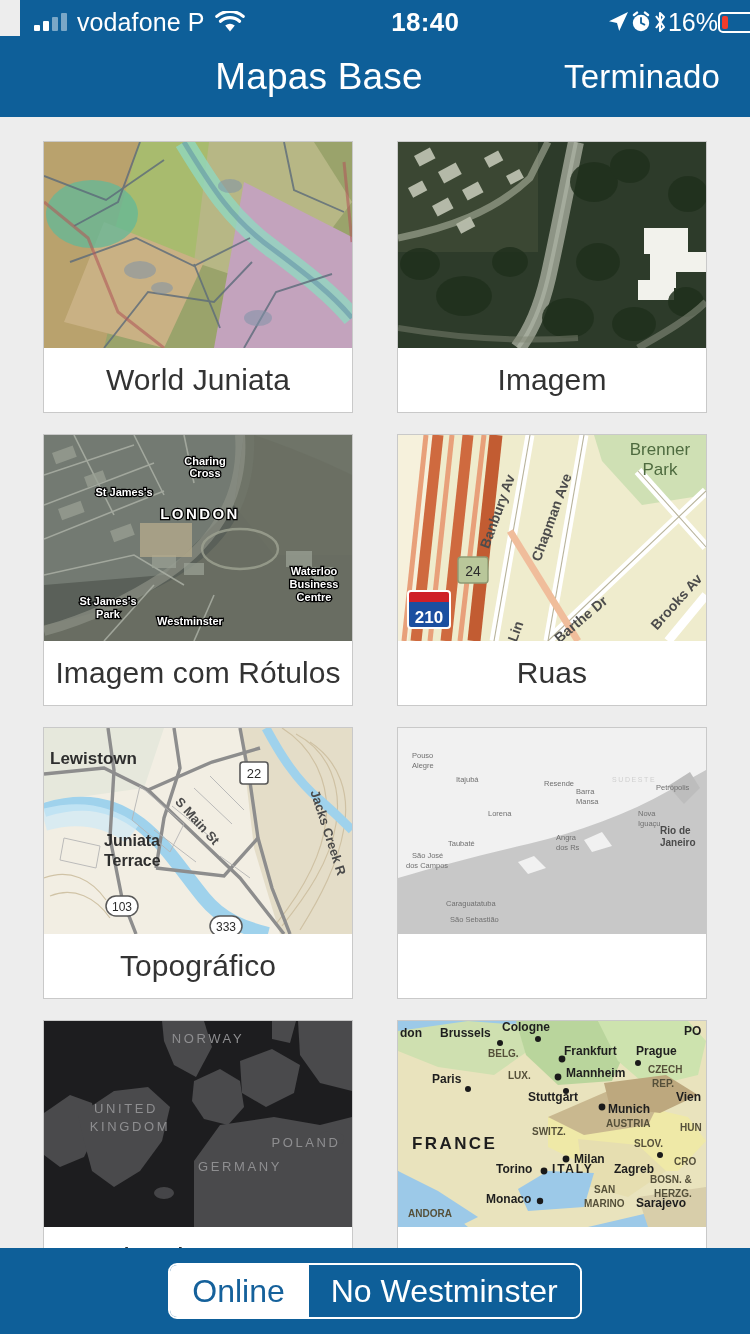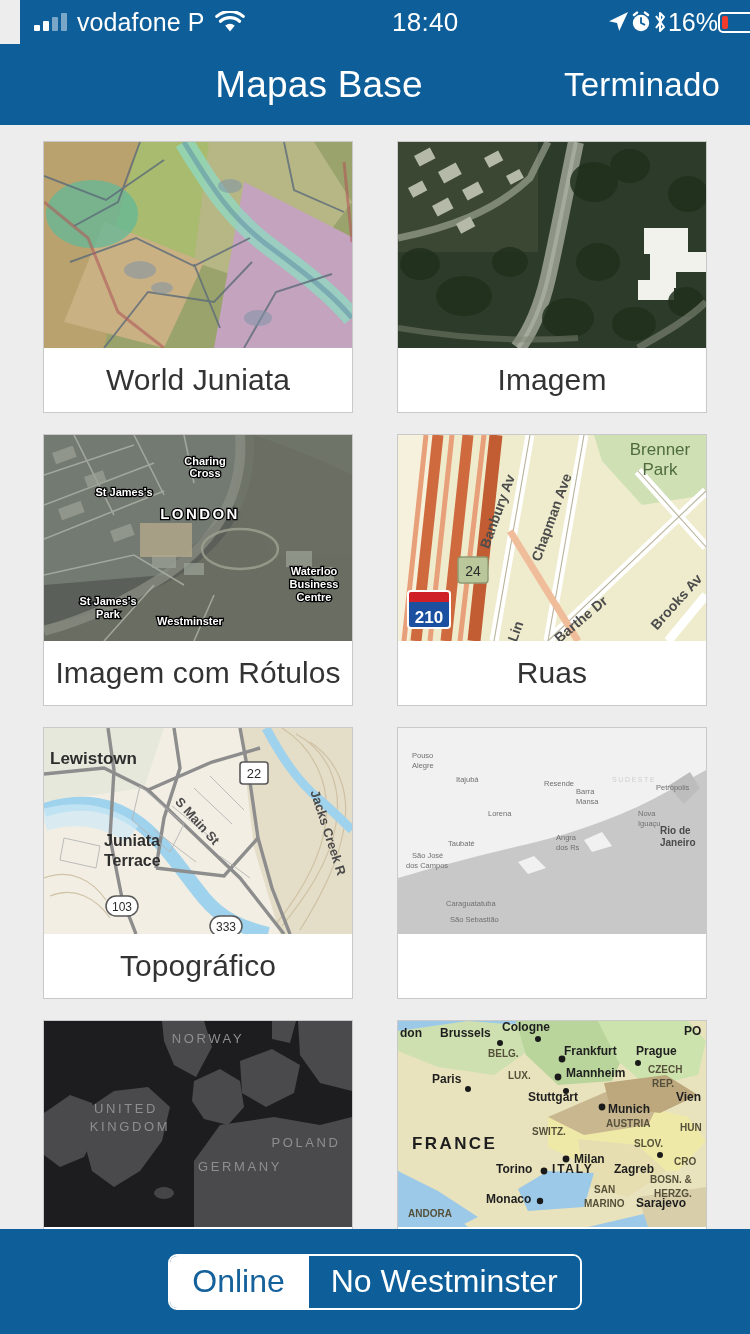--- a/index.html
+++ b/index.html
@@ -26,34 +26,34 @@
   .sb-right { display: flex; align-items: center; padding-right: 8px; flex: 0 0 auto; }
 
   .signal { display: flex; align-items: flex-end; gap: 3px; height: 18px; }
   .signal i { display: block; width: 6px; background: #ffffff; border-radius: 1px; }
   .signal i:nth-child(1) { height: 6px; }
   .signal i:nth-child(2) { height: 10px; }
   .signal i:nth-child(3) { height: 14px; opacity: .45; }
   .signal i:nth-child(4) { height: 18px; opacity: .45; }
 
   .carrier { font-size: 25px; letter-spacing: .1px; }
-  .clock { font-size: 26px; font-weight: 400; letter-spacing: .3px; }
+  .clock { font-size: 26px; font-weight: 700; letter-spacing: .3px; }
   .pct { font-size: 25px; }
 
   .battery { position: relative; width: 44px; height: 21px; border: 2px solid #ffffff;
              border-radius: 5px; display: flex; align-items: center; padding: 2px; }
   .battery::after { content: ""; position: absolute; right: -6px; top: 6px; width: 4px;
                     height: 8px; background: #ffffff; border-radius: 0 2px 2px 0; opacity: .85; }
   .battery .fill { height: 100%; width: 18%; background: #f13c2b; border-radius: 2px; }
 
   svg.icn { display: block; }
 
   
   .navbar {
-    position: absolute; top: 44px; left: 0;
+    position: absolute; top: 36px; left: 0;
     width: 750px; height: 81px;
     background: #0e5f99;
     display: flex; align-items: center;
   }
   .nav-title {
     position: absolute; left: 0; right: 0;
     text-align: center;
     color: #ffffff; font-size: 37px; font-weight: 400;
     letter-spacing: .2px;
     transform: translateX(-56px);
@@ -92,21 +92,21 @@
     height: 64px;
     display: flex; align-items: center; justify-content: center;
     color: #333333; font-size: 30px; letter-spacing: .1px;
     background: #ffffff;
     padding: 0 6px; text-align: center; white-space: nowrap;
   }
 
   
   .toolbar {
     position: absolute; bottom: 0; left: 0;
-    width: 750px; height: 105px;
+    width: 750px; height: 86px;
     background: #0e5f99;
     display: flex; align-items: center; justify-content: center;
   }
   .segmented {
     display: flex;
     border: 2px solid #ffffff;
     border-radius: 9px;
     overflow: hidden;
     height: 56px;
   }

